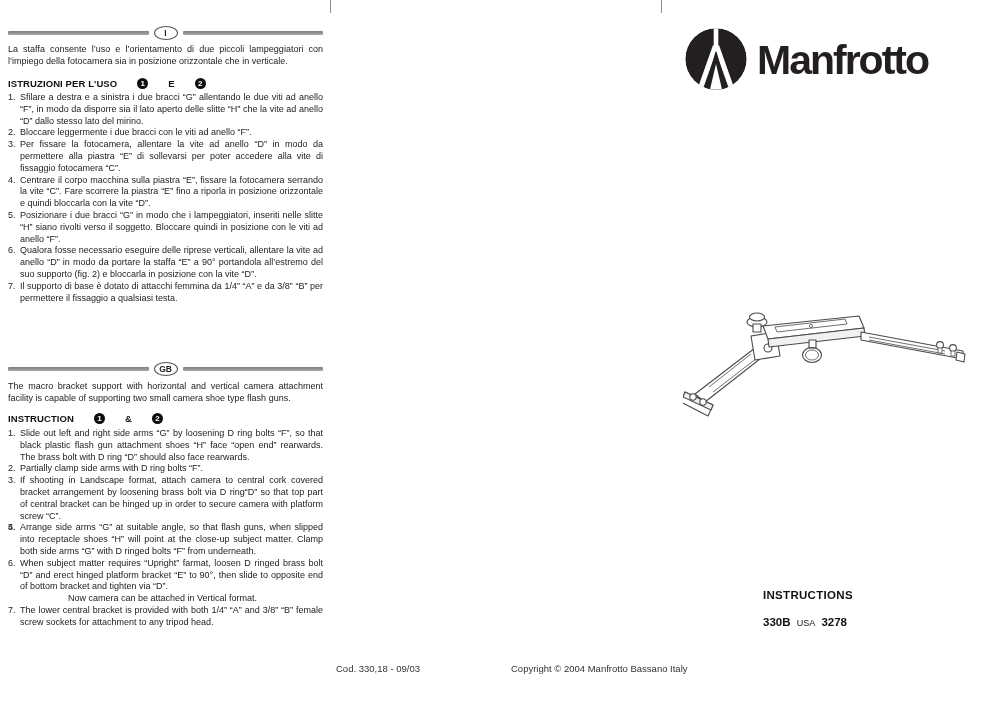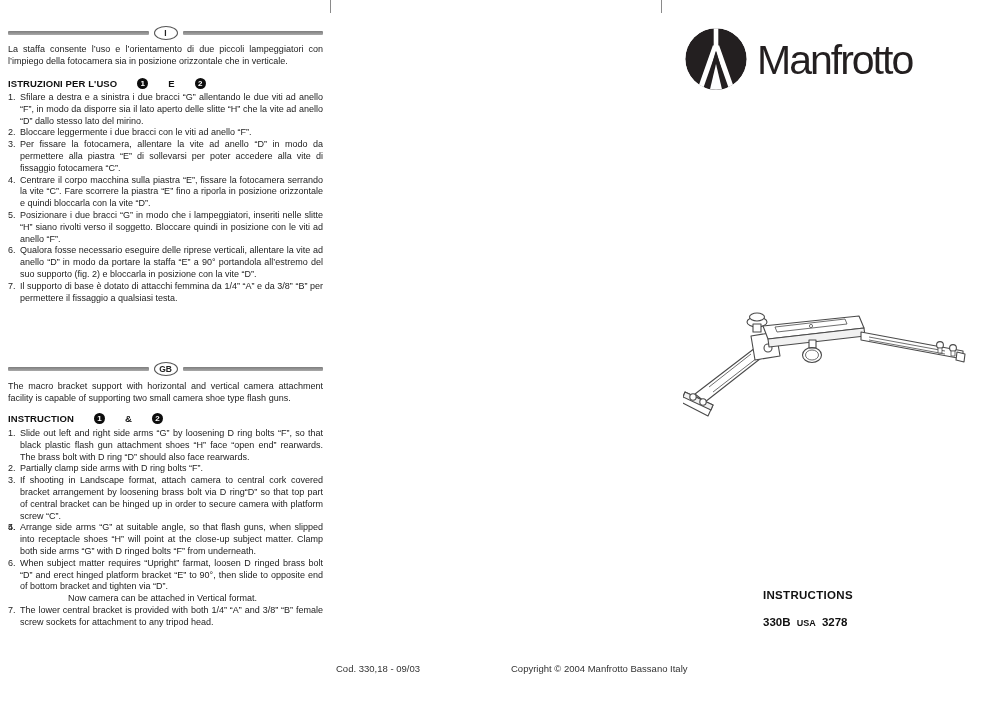--- a/index.html
+++ b/index.html
@@ -31,31 +31,31 @@
                align-items:center; justify-content:center; flex:0 0 auto; }
 
   .ol { }
   .li { position:relative; padding-left:12px; font-size:9px; line-height:11.8px;
         text-align:justify; color:#222; }
   .li .num { position:absolute; left:0; top:0; }
 
   
   .logo-mark { position:absolute; left:684px; top:27px; width:64px; height:64px; }
   .wordmark { position:absolute; left:757px; top:37px; width:228px; height:46px;
-              font-size:41px; font-weight:normal; letter-spacing:-2px; color:#231f20;
+              font-size:41px; font-weight:bold; letter-spacing:-2px; color:#231f20;
               line-height:46px; white-space:nowrap; }
 
   .drawing { position:absolute; left:683px; top:298px; width:292px; height:150px; }
   .drawing svg { stroke:#4a4a4a; }
 
   .instr-label { position:absolute; left:763px; top:589px; font-size:11.5px;
                  font-weight:bold; letter-spacing:.3px; color:#111; }
   .model-line { position:absolute; left:763px; top:616px; font-size:11.5px;
                 font-weight:bold; color:#111; }
-  .model-line .usa { font-size:9px; font-weight:bold; margin:0 3px; }
+  .model-line .usa { font-size:9px; font-weight:normal; margin:0 3px; }
 
   .footer { position:absolute; top:663px; left:0; width:992px; font-size:9.5px; color:#333; }
   .footer .code { position:absolute; left:336px; }
   .footer .copyright { position:absolute; left:475px;margin-left:36px; }
 </style>
 </head>
 <body>
 
 <div class="page">
 

